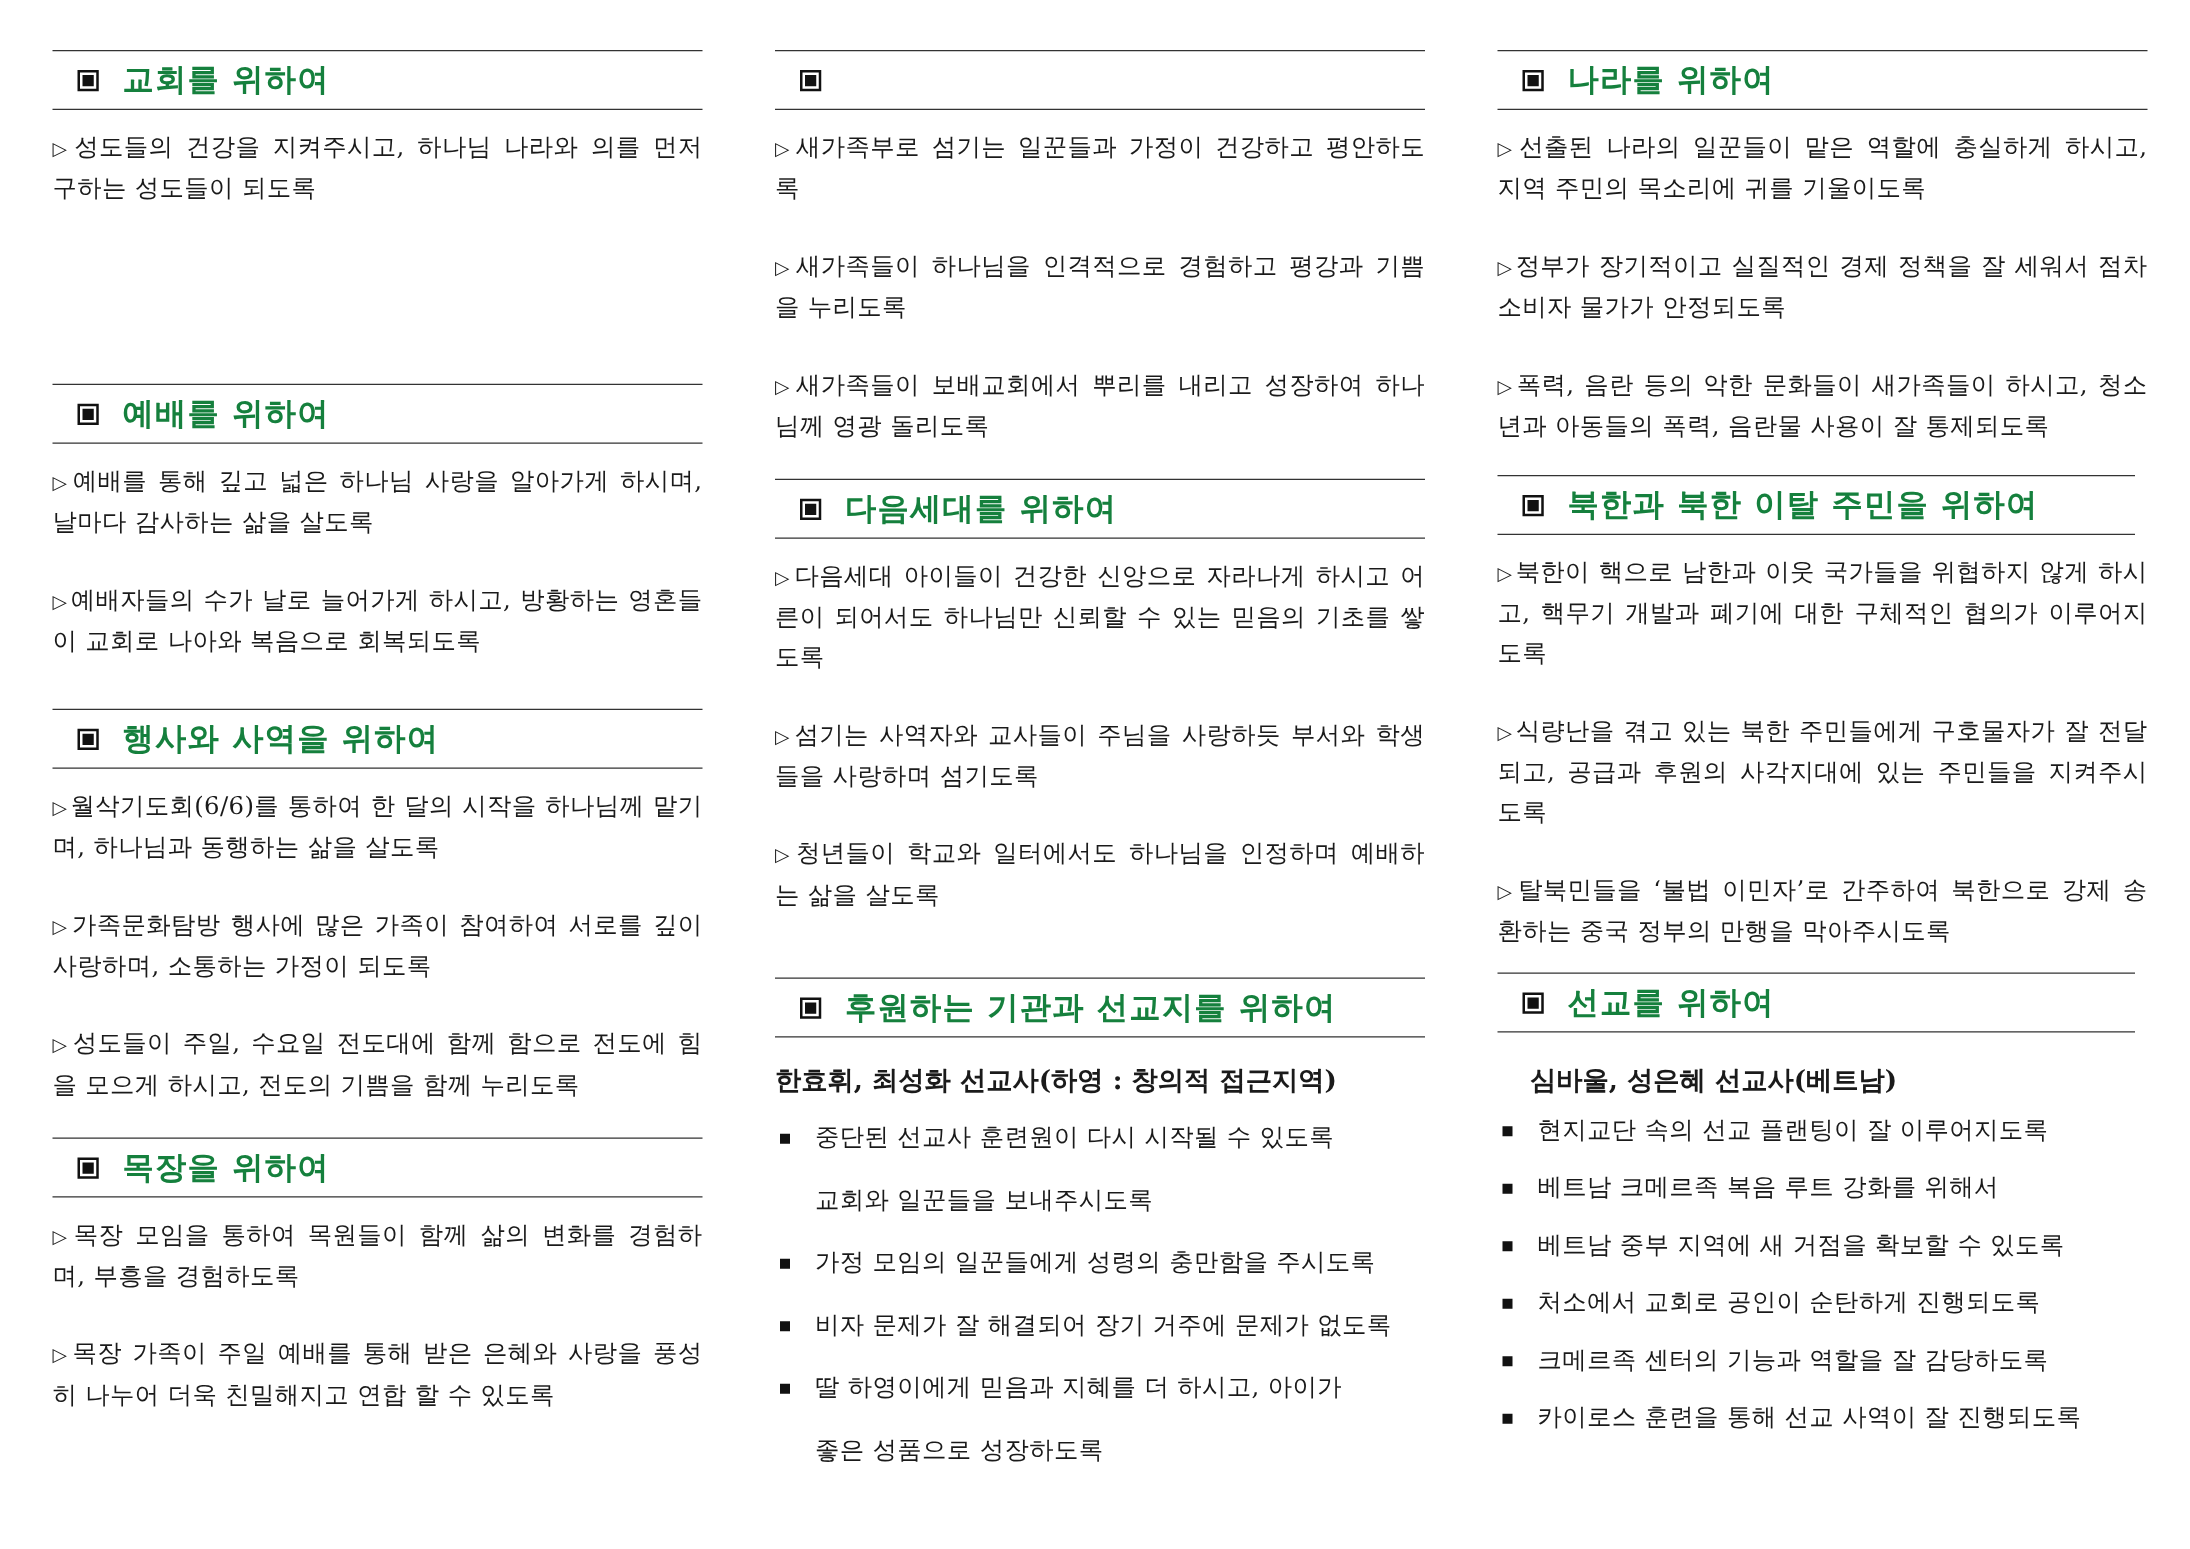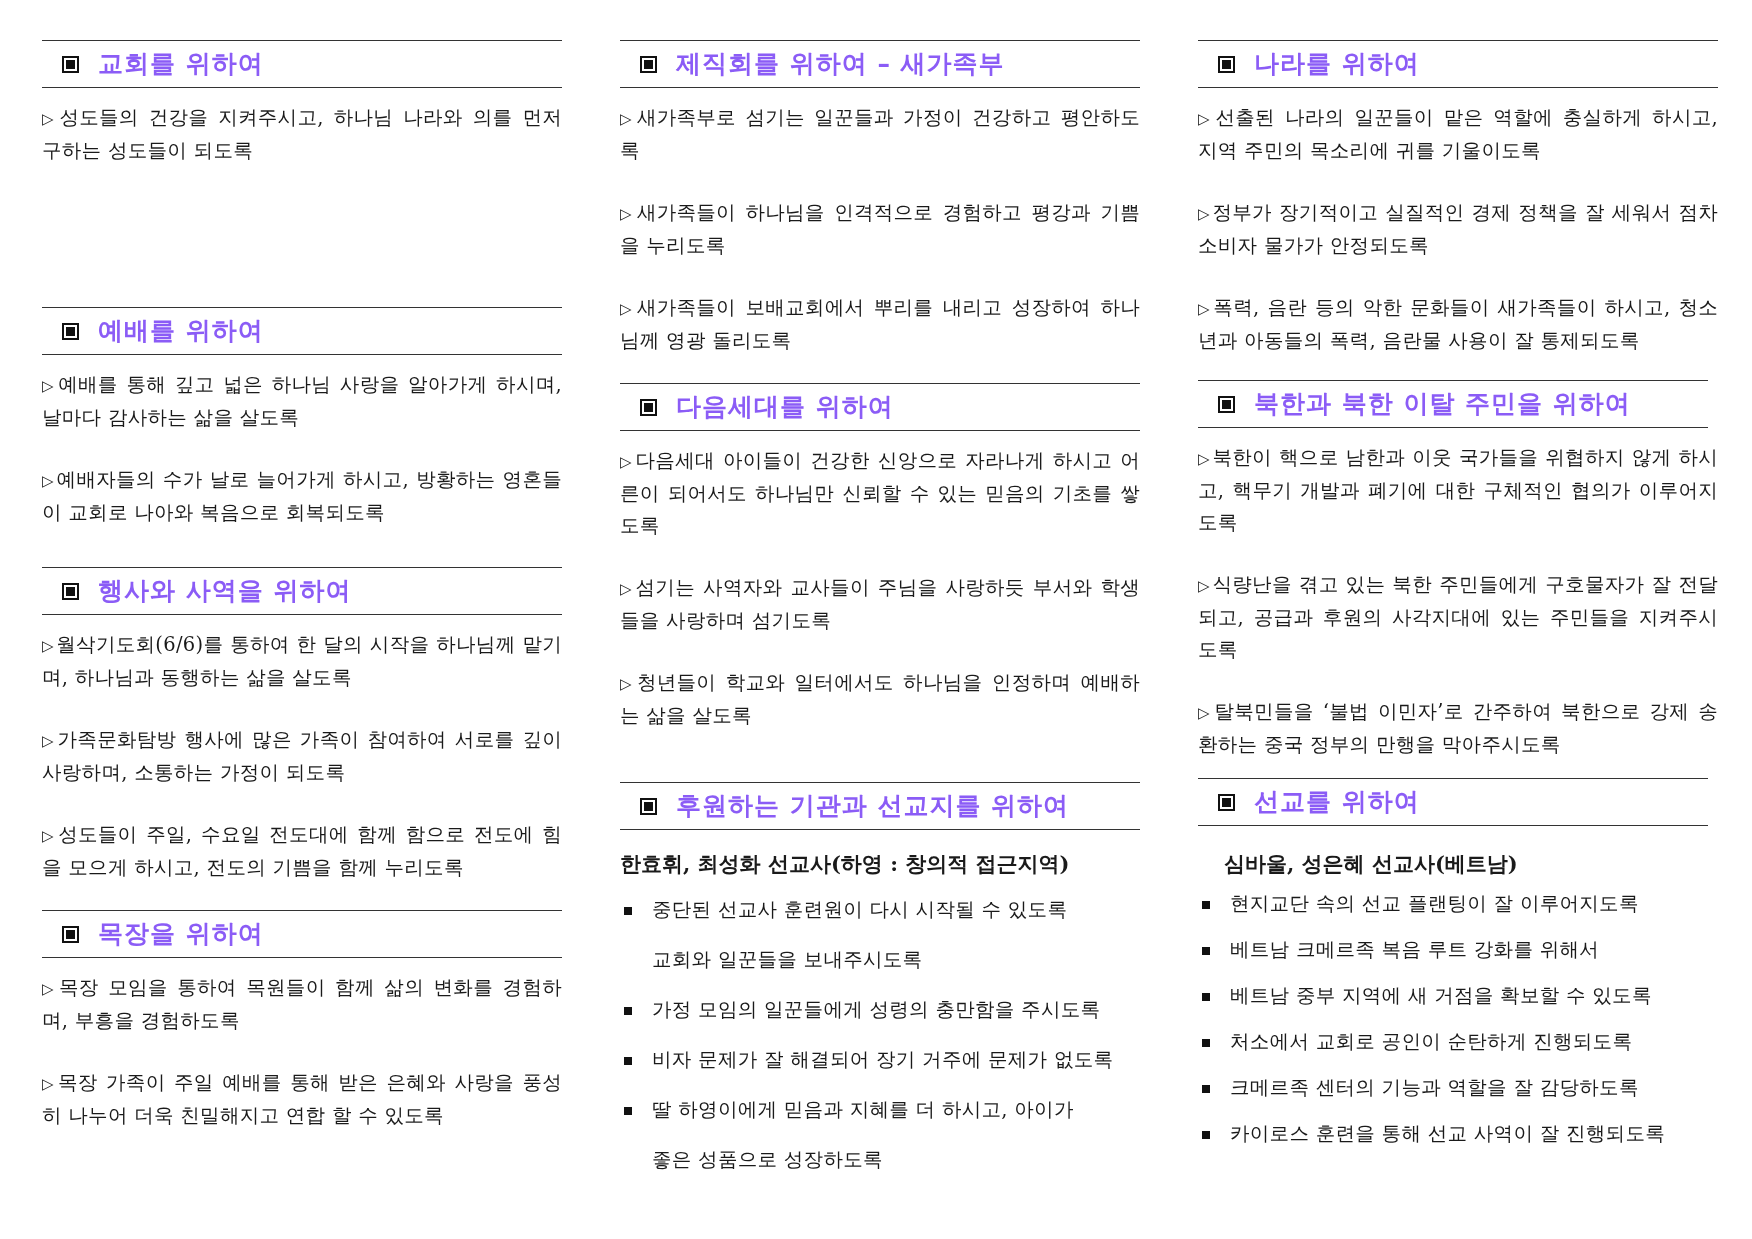--- a/index.html
+++ b/index.html
@@ -23,21 +23,21 @@
     position: absolute; left: 20px; top: 15px; width: 17px; height: 17px;
     border: 2px solid #111; box-sizing: border-box; background: #fff;
   }
   .sec-head .mark::after {
     content: ""; position: absolute; left: 2px; top: 2px; right: 2px; bottom: 2px;
     background: #111;
   }
   .sec-head .title {
     position: absolute; left: 56px; top: 6px;
     font-family: "DejaVu Sans", "Liberation Sans", sans-serif;
-    font-weight: bold; font-size: 25px; letter-spacing: 1px; color: #8b5cf6;
+    font-weight: bold; font-size: 25px; letter-spacing: 1px; color: #15803d;
     white-space: nowrap;
   }
   .item {
     font-size: 19.5px; line-height: 32px; text-align: justify;
     text-align-last: left; letter-spacing: 0.3px; margin-top: 14px;
   }
   .item .tri { font-family: "DejaVu Sans", sans-serif; font-size: 15px; margin-right: 2px; }
   .item + .item { margin-top: 30px; }
   .sub-title {
     font-size: 21px; font-weight: bold; margin-top: 18px; line-height: 32px;
@@ -88,21 +88,20 @@
     </div>
     <div class="item"><span class="tri">▷</span><span>목장 모임을 통하여 목원들이 함께 삶의 변화를 경험하며, 부흥을 경험하도록</span></div>
     <div class="item"><span class="tri">▷</span><span>목장 가족이 주일 예배를 통해 받은 은혜와 사랑을 풍성히 나누어 더욱 친밀해지고 연합 할 수 있도록</span></div>
   </div>
 </div>
 
 <div class="col col-2">
   <div class="section" style="top:40px">
     <div class="sec-head">
       <span class="mark"></span>
-      <span class="title">제직회를 위하여 – 새가족부</span>
     </div>
     <div class="item"><span class="tri">▷</span><span>새가족부로 섬기는 일꾼들과 가정이 건강하고 평안하도록</span></div>
     <div class="item"><span class="tri">▷</span><span>새가족들이 하나님을 인격적으로 경험하고 평강과 기쁨을 누리도록</span></div>
     <div class="item"><span class="tri">▷</span><span>새가족들이 보배교회에서 뿌리를 내리고 성장하여 하나님께 영광 돌리도록</span></div>
   </div>
 
   <div class="section" style="top:383px">
     <div class="sec-head">
       <span class="mark"></span>
       <span class="title">다음세대를 위하여</span>

